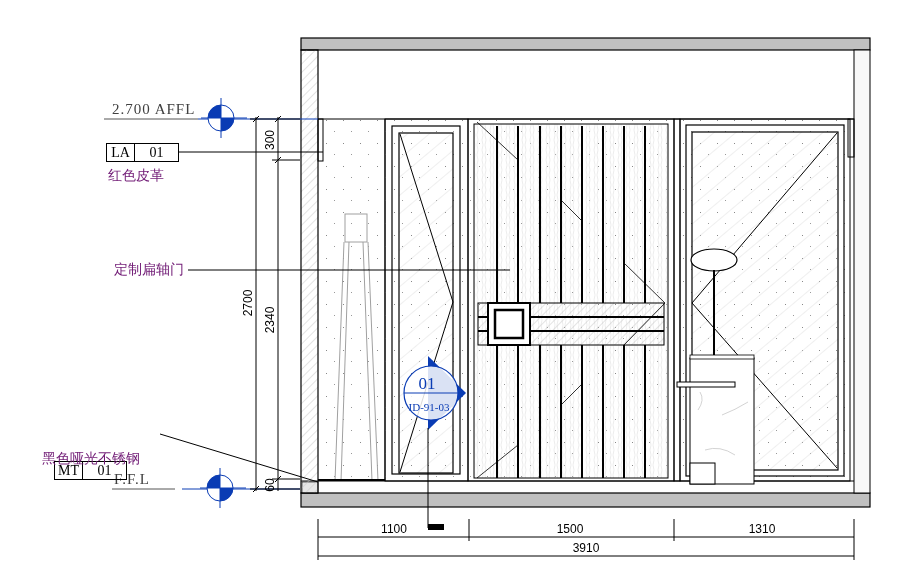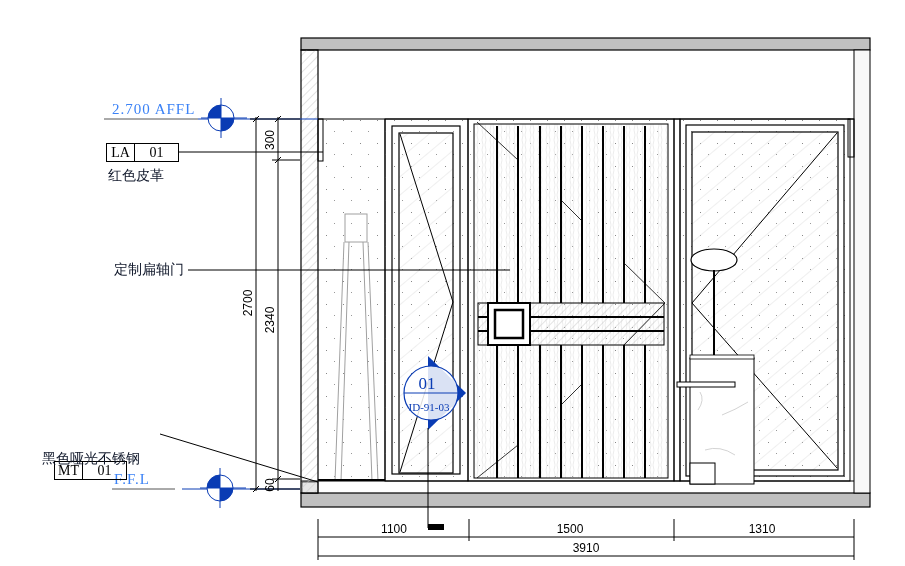--- a/index.html
+++ b/index.html
@@ -1,23 +1,23 @@
 <!DOCTYPE html>
 <html><head>
 <meta charset="utf-8">
 <style>
   html, body { margin: 0; padding: 0; background: #ffffff; }
   body { width: 905px; height: 566px; position: relative; overflow: hidden; font-family: "DejaVu Sans", sans-serif; }
   svg { position: absolute; left: 0; top: 0; }
   .dimtxt { font-family: "Liberation Sans Narrow", "Liberation Sans", sans-serif; font-size: 12px; fill: #000; }
-  .lbl { position: absolute; font-size: 14px; color: #0f172a; white-space: nowrap; font-family: "DejaVu Sans", sans-serif; }
+  .lbl { position: absolute; font-size: 14px; color: #701a75; white-space: nowrap; font-family: "DejaVu Sans", sans-serif; }
   .tag { position: absolute; display: flex; border: 1px solid #000; height: 17px; font-family: "Liberation Serif", serif; font-size: 14px; line-height: 17px; }
   .tag span { display: block; text-align: center; }
   .tag span:first-child { border-right: 1px solid #000; }
-  .lvl { position: absolute; font-family: "Liberation Serif", serif; font-size: 15px; color: #3b82f6; white-space: nowrap; letter-spacing: 1px; }
+  .lvl { position: absolute; font-family: "Liberation Serif", serif; font-size: 15px; color: #404040; white-space: nowrap; letter-spacing: 1px; }
 </style>
 </head>
 <body>
 
 <svg width="905" height="566" viewBox="0 0 905 566">
   <defs>
     <pattern id="hatch" width="6" height="6" patternUnits="userSpaceOnUse" patternTransform="rotate(45)">
       <line x1="0" y1="0" x2="0" y2="6" stroke="#c8c8c8" stroke-width="1"></line>
     </pattern>
     <pattern id="glass" width="14" height="14" patternUnits="userSpaceOnUse" patternTransform="rotate(50)">

